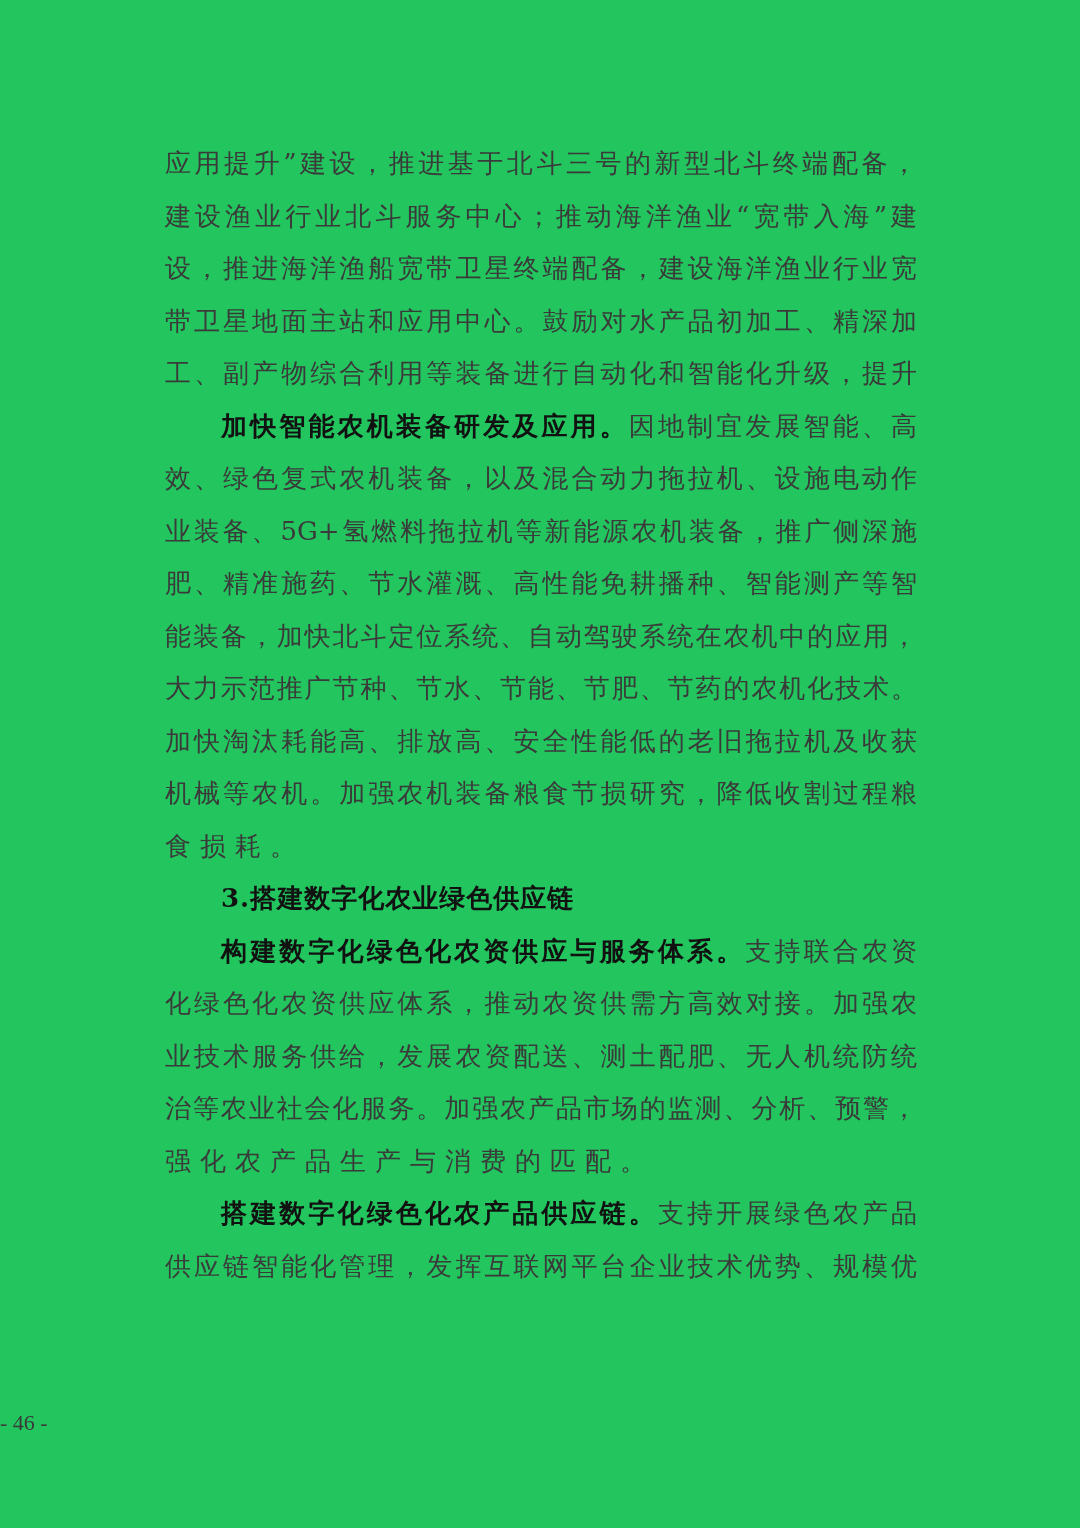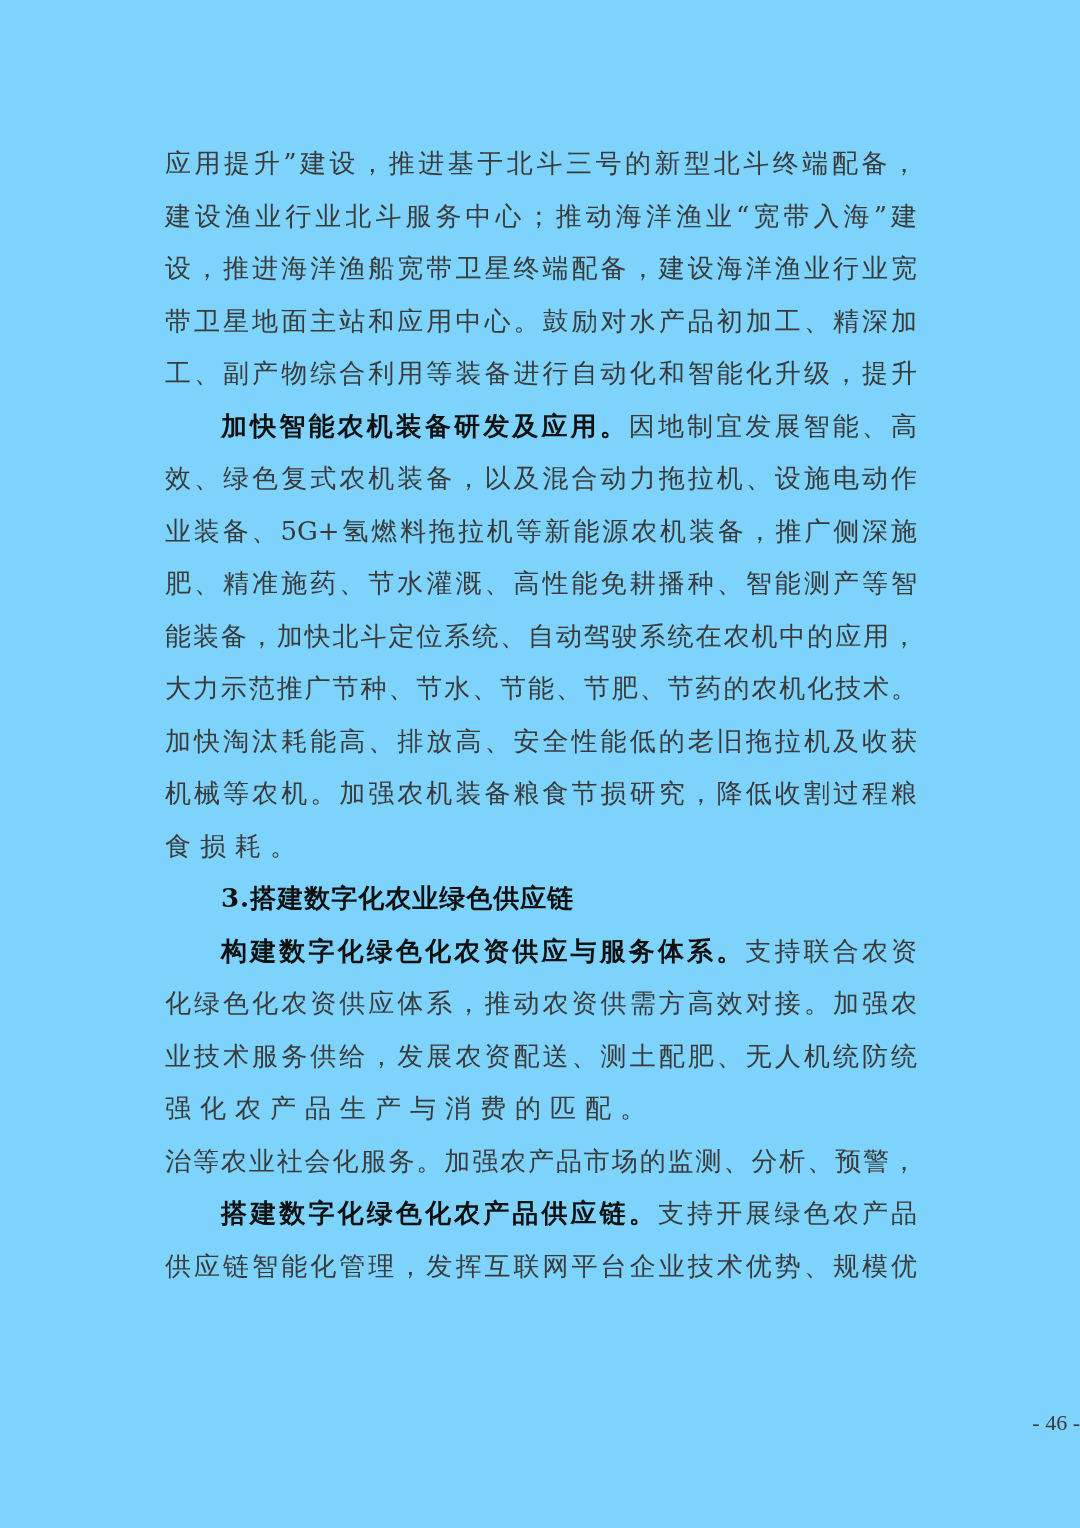--- a/index.html
+++ b/index.html
@@ -14,21 +14,21 @@
       overflow: hidden;
       font-family: "DejaVu Serif", "Liberation Serif", serif;
       color: #3a3a3a;
     }
     .page {
       position: absolute;
       left: 0;
       top: 0;
       width: 1080px;
       height: 1528px;
-      background: #7dd3fc;
+      background: #22c55e;
     }
     .body-text {
       position: absolute;
       left: 165px;
       top: 137px;
       width: 752px;
     }
     .line {
       height: 52.5px;
       line-height: 52.5px;
@@ -67,21 +67,21 @@
       font-weight: bold;
       color: #111111;
       letter-spacing: 1px;
       text-align: right;
     }
     .page-number {
       position: absolute;
       left: 0;
       width: 1080px;
       top: 1410px;
-      text-align: right;
+      text-align: left;
       font-family: "Liberation Serif", "DejaVu Serif", serif;
       font-size: 22px;
       color: #3a3a3a;
     }
   </style>
 </head>
 <body>
 
 <div class="page">
   <div class="body-text">
@@ -141,25 +141,25 @@
     <div>
       <div class="line indent">
         <span class="just"><span class="bold">构建数字化绿色化农资供应与服务体系。</span><span class="norm">支持联合农资</span></span>
       </div>
       <div class="line">
           <span class="just">化绿色化农资供应体系，推动农资供需方高效对接。加强农</span>
         </div>
       <div class="line">
           <span class="just">业技术服务供给，发展农资配送、测土配肥、无人机统防统</span>
         </div>
+      <div class="line">
+          <span class="just">治等农业社会化服务。加强农产品市场的监测、分析、预警，</span>
+        </div>
       <div class="line last">
           <span class="just">强化农产品生产与消费的匹配。</span>
-        </div>
-      <div class="line">
-          <span class="just">治等农业社会化服务。加强农产品市场的监测、分析、预警，</span>
         </div>
     </div>
 
     <div>
       <div class="line indent">
         <span class="just"><span class="bold">搭建数字化绿色化农产品供应链。</span><span class="norm">支持开展绿色农产品</span></span>
       </div>
       <div class="line">
           <span class="just">供应链智能化管理，发挥互联网平台企业技术优势、规模优</span>
         </div>

